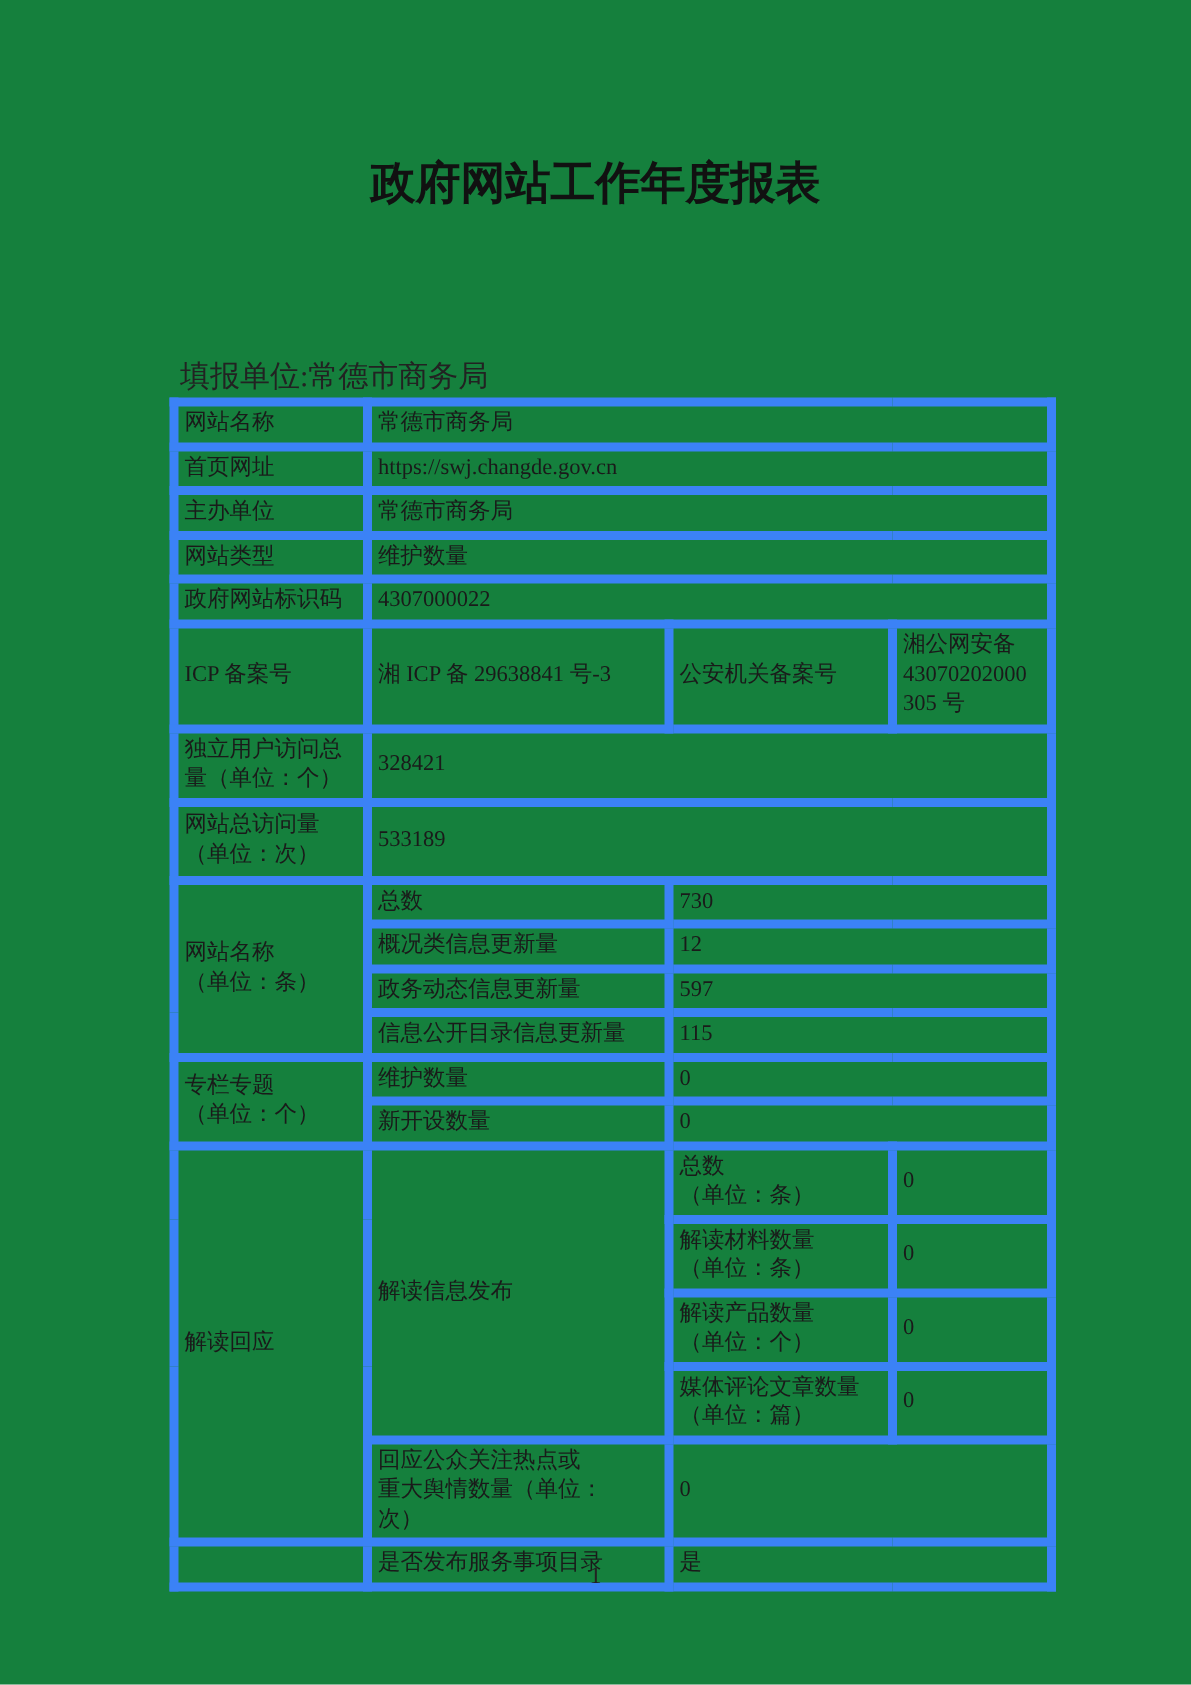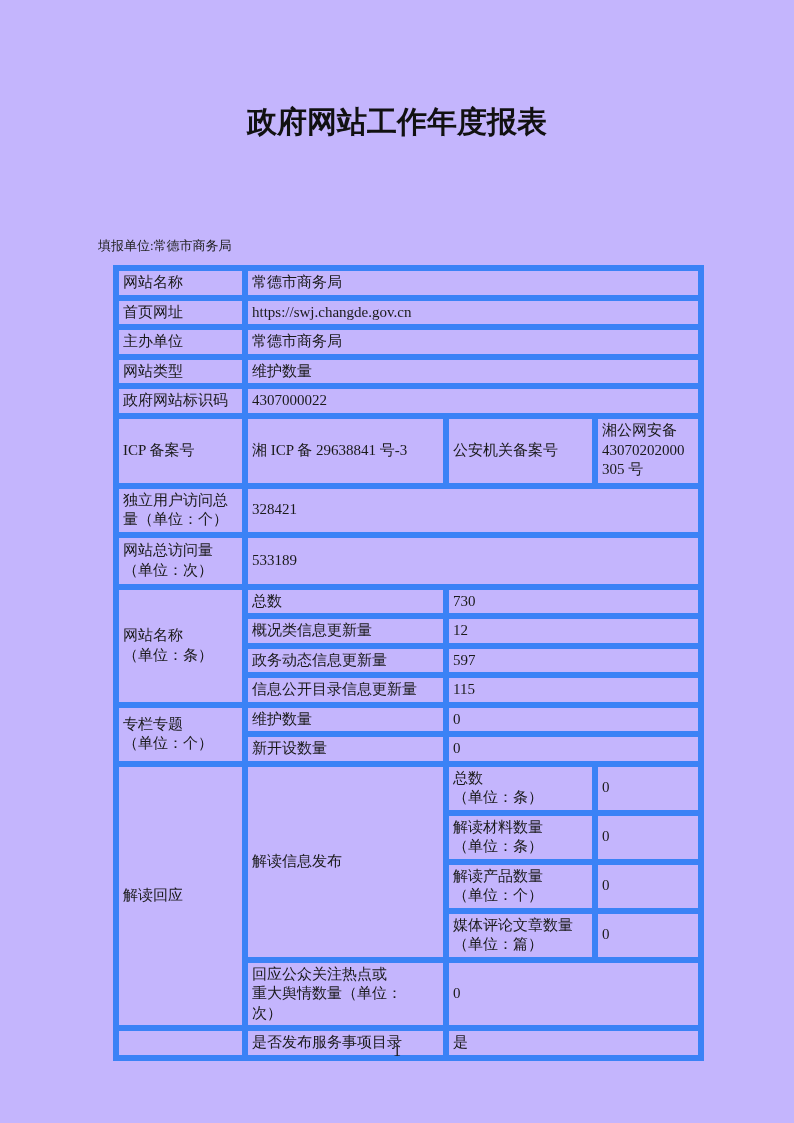--- a/index.html
+++ b/index.html
@@ -2,21 +2,21 @@
 <html><head>
 <meta charset="utf-8">
 <style>
   * { box-sizing: border-box; }
   html, body { margin: 0; padding: 0; background: #e8e8e8; }
   .page {
     position: relative;
     width: 794px;
     height: 1123px;
     margin: 0 auto;
-    background: #c4b5fd;
+    background: #15803d;
     font-family: "Liberation Serif", "DejaVu Serif", serif;
     color: #1a1a1a;
     overflow: hidden;
   }
   .doc-title {
     position: absolute;
     top: 102px;
     left: 0;
     width: 100%;
     text-align: center;
@@ -31,22 +31,22 @@
     top: 168px;
     left: 0;
     width: 100%;
     text-align: center;
     font-size: 17px;
     color: #222;
   }
   .reporting-unit {
     position: absolute;
     top: 237px;
-    left: 98px;
-    font-size: 13px;
+    left: 120px;
+    font-size: 20px;
     color: #222;
   }
   table.report {
     position: absolute;
     left: 113px;
     top: 265px;
     width: 585px;
     border-collapse: collapse;
     table-layout: fixed;
   }

